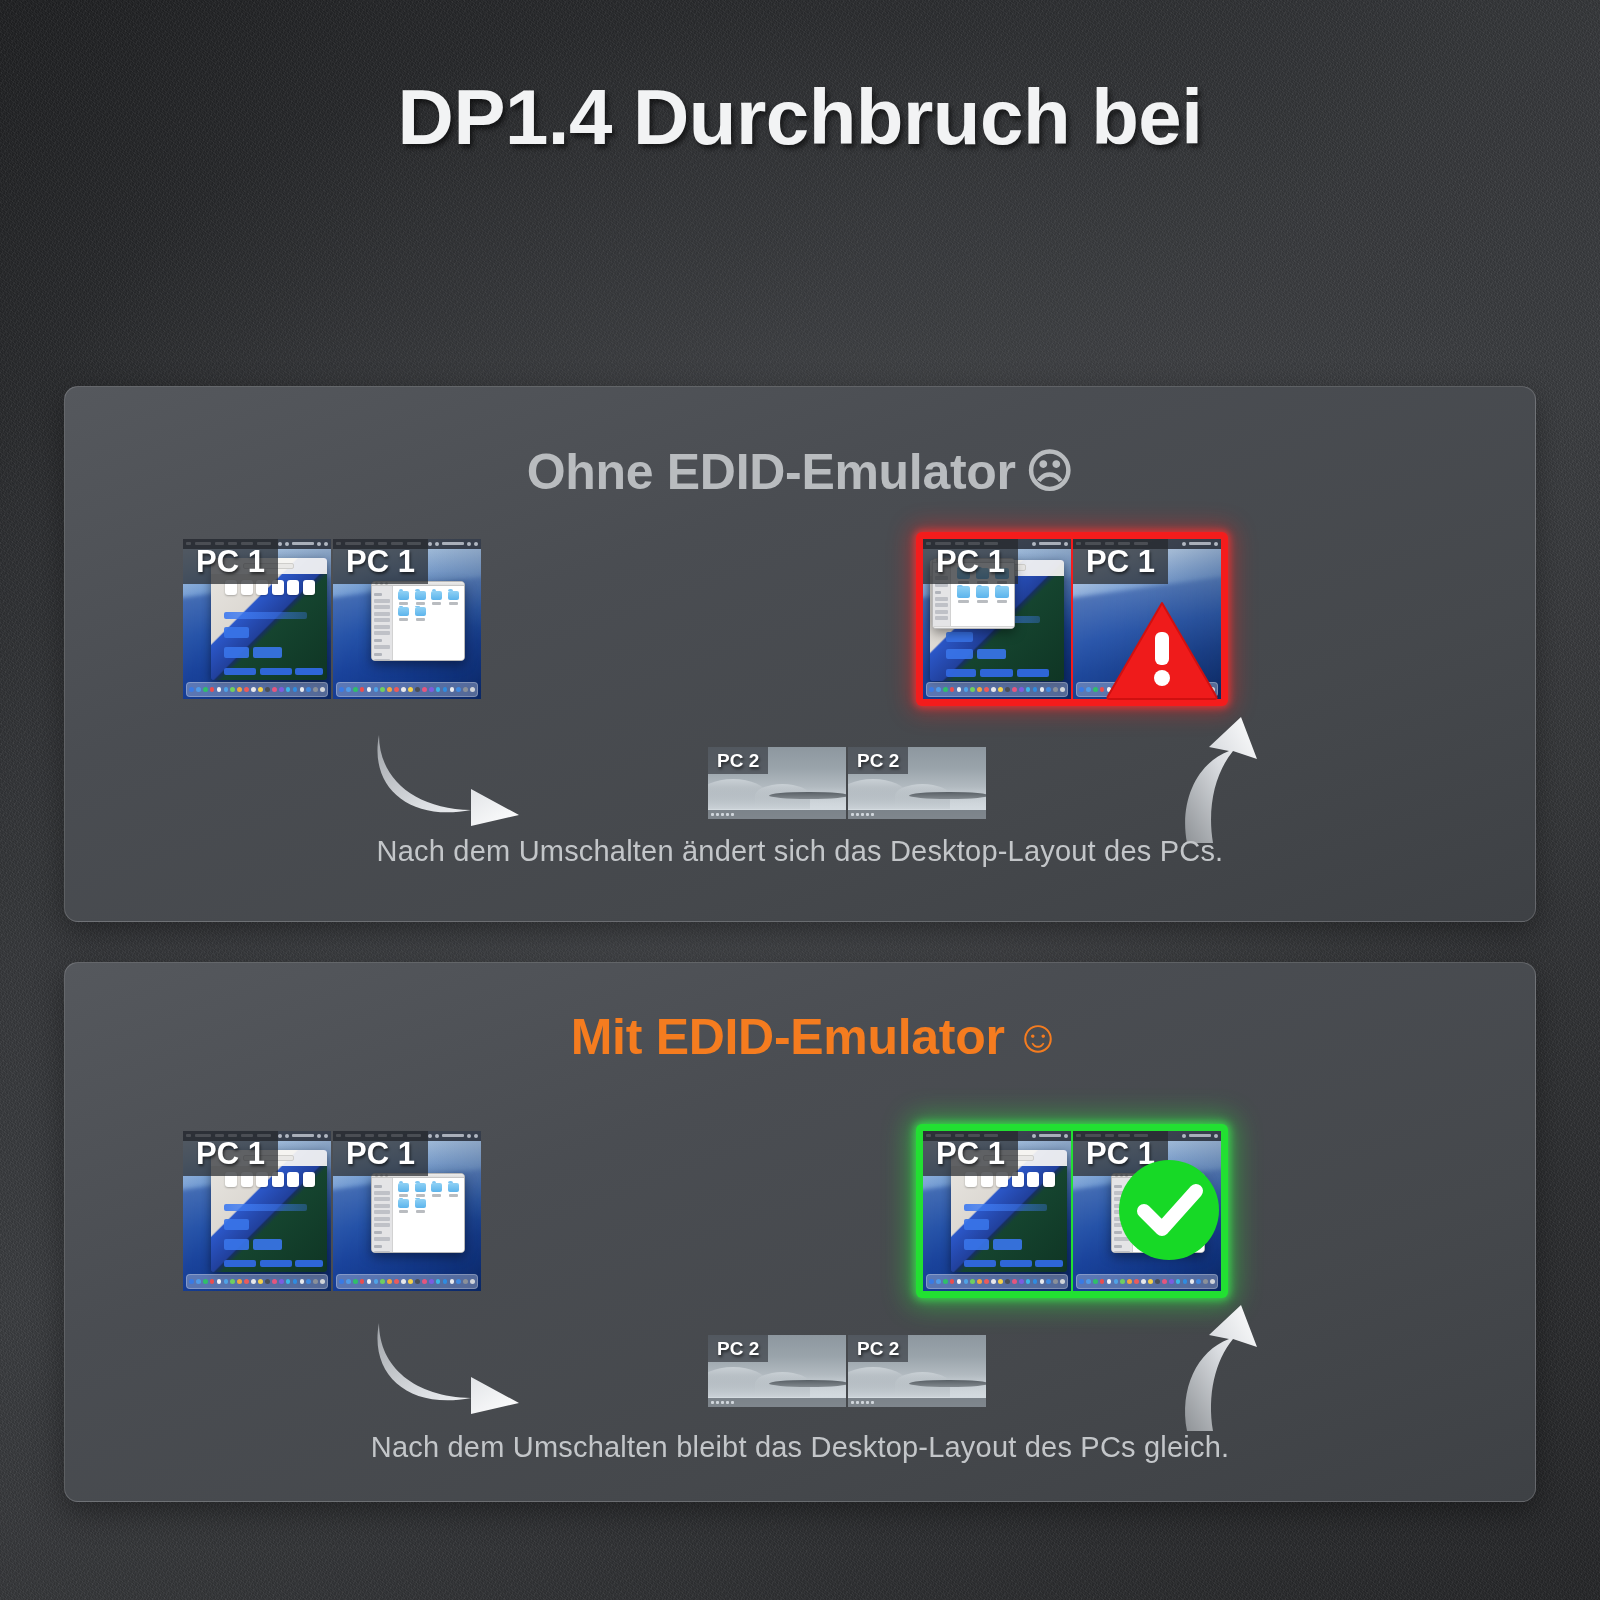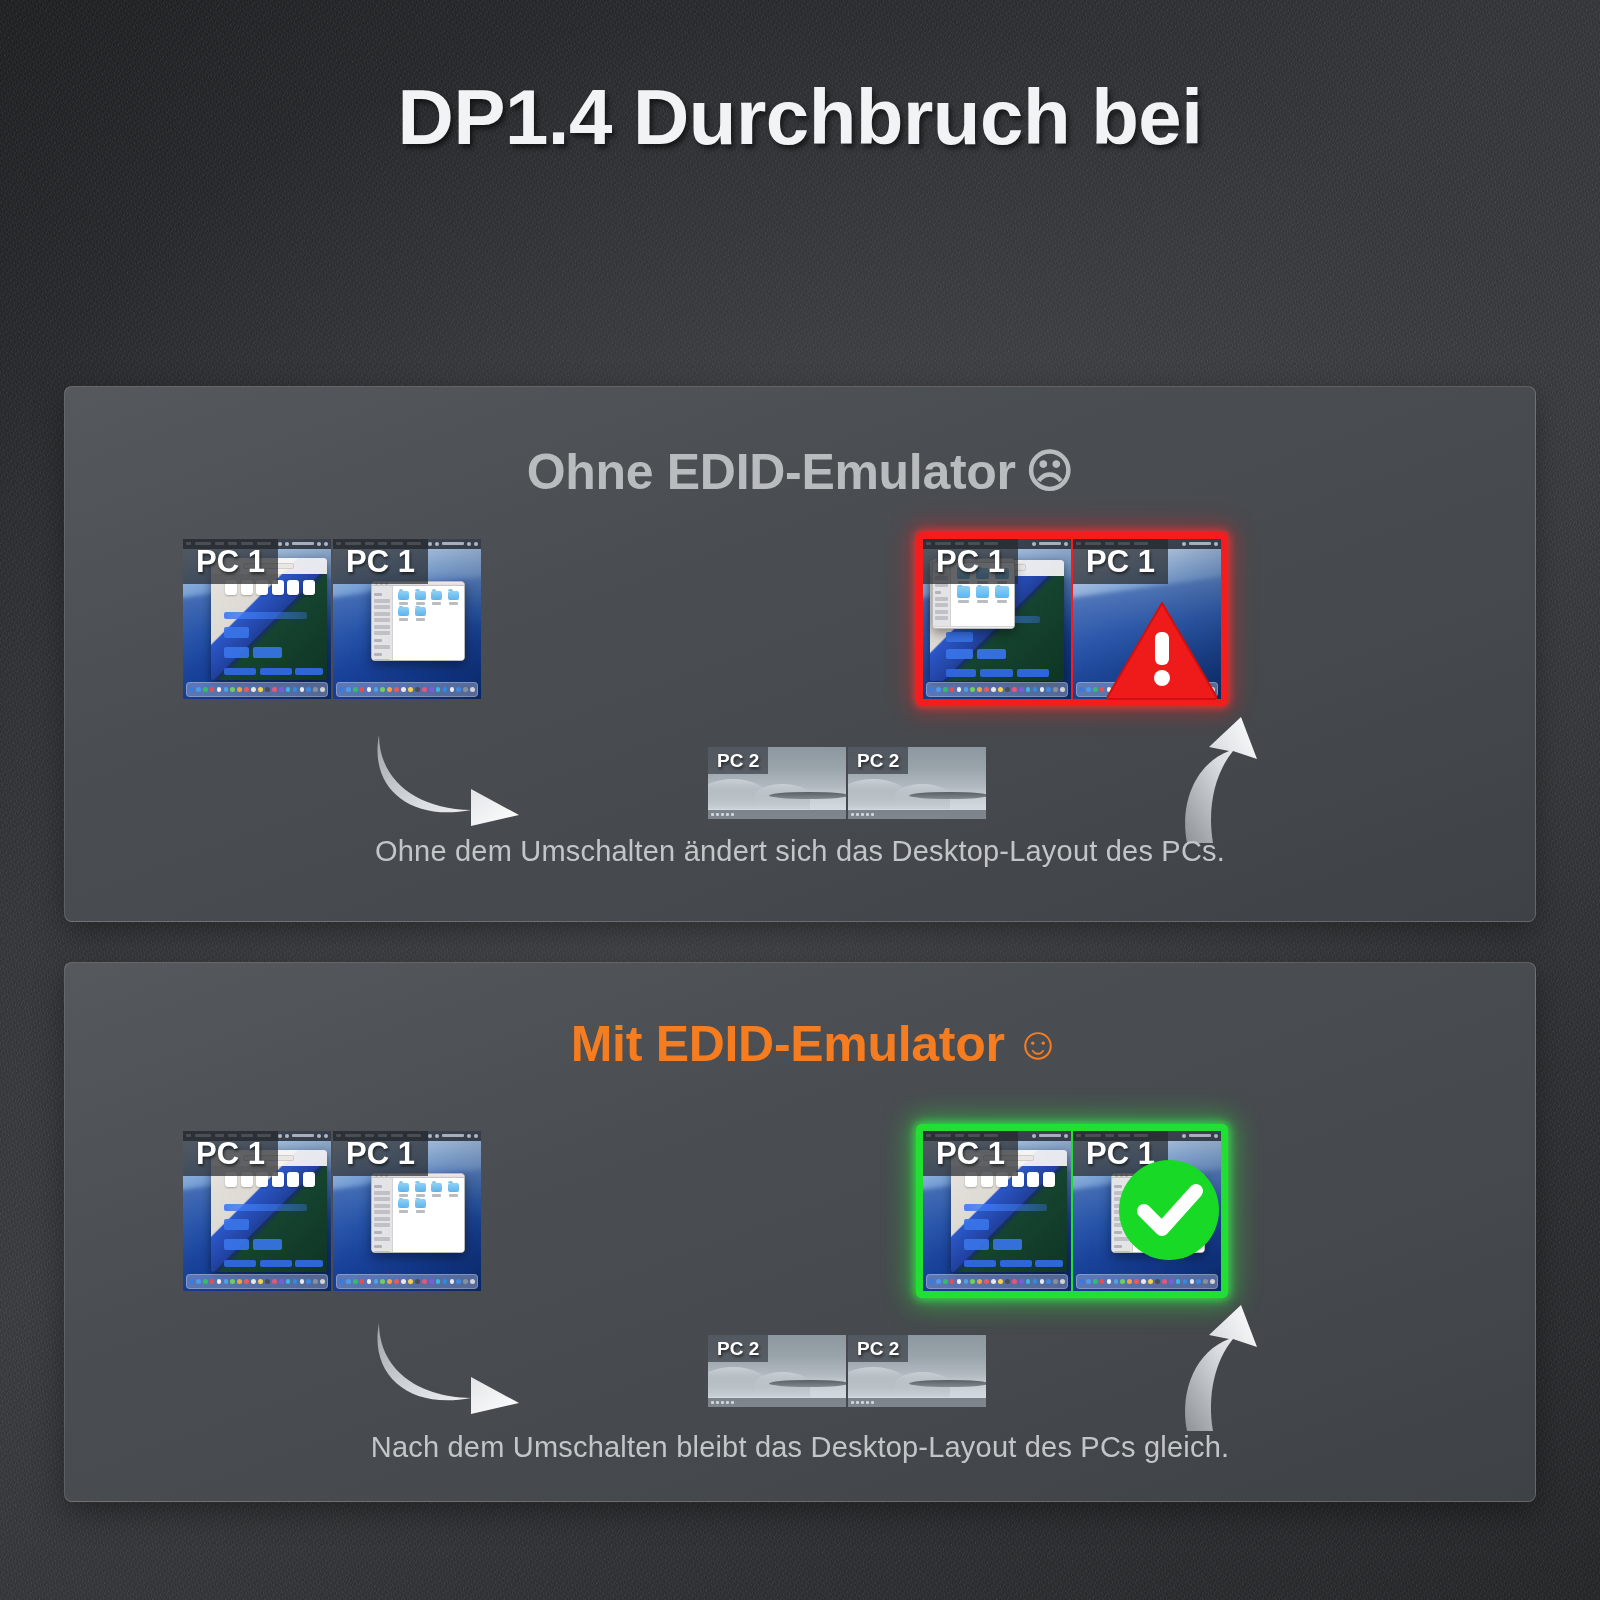--- a/index.html
+++ b/index.html
@@ -40,39 +40,39 @@
     color: #d6d8da;
     letter-spacing: 0.1px;
     text-shadow: 1px 2px 3px rgba(0,0,0,0.5);
   }
 
   
   .panel {
     position: absolute;
     left: 64px;
     width: 1472px;
-    border-radius: 8px;
+    border-radius: 14px;
     background: linear-gradient(160deg, #55585d 0%, #4a4d52 35%, #45484c 70%, #3e4145 100%);
     border: 1px solid rgba(255,255,255,0.16);
     box-shadow: 0 10px 30px rgba(0,0,0,0.35);
     overflow: hidden;
   }
   #panel-without { top: 386px; height: 536px; }
   #panel-with    { top: 962px; height: 540px; }
 
   .panel-title {
     position: absolute;
     left: 0; width: 100%;
     text-align: center;
     font-size: 50px;
     font-weight: bold;
     letter-spacing: -0.3px;
   }
   #panel-without .panel-title { top: 56px; color: #b9bcbf; }
-  #panel-with .panel-title    { top: 52px; color: #f57c1f; padding-left: 32px; }
+  #panel-with .panel-title    { top: 45px; color: #f57c1f; padding-left: 32px; }
   .panel-title .emo { font-size: 46px; vertical-align: 2px; margin-left: 10px; }
 
   .panel-caption {
     position: absolute;
     left: 0; width: 100%;
     text-align: center;
     font-size: 29px;
     color: #c3c6c9;
     letter-spacing: 0.2px;
   }
@@ -674,21 +674,21 @@
           <linearGradient id="agR1" x1="0" y1="1" x2="1" y2="0">
             <stop offset="0%" stop-color="#8f9397"></stop>
               <stop offset="55%" stop-color="#d9dce0"></stop>
               <stop offset="100%" stop-color="#ffffff"></stop>
           </linearGradient>
         </defs>
         <path d="M16 128 C8 86 26 48 58 36 L38 32 L70 2 L86 44 L62 36 C44 58 36 92 42 128 Z" fill="url(#agR1)"></path>
       </svg>
     </div>
 
-    <div class="panel-caption">Ohne dem Umschalten ändert sich das Desktop-Layout des PCs.</div>
+    <div class="panel-caption">Nach dem Umschalten ändert sich das Desktop-Layout des PCs.</div>
   </div>
 
   <div class="panel" id="panel-with">
 
     <div class="panel-title">
       <span>Mit EDID-Emulator</span><span class="emo">☺</span>
     </div>
 
     <div class="group" style="left:118px; top:168px;">
 

